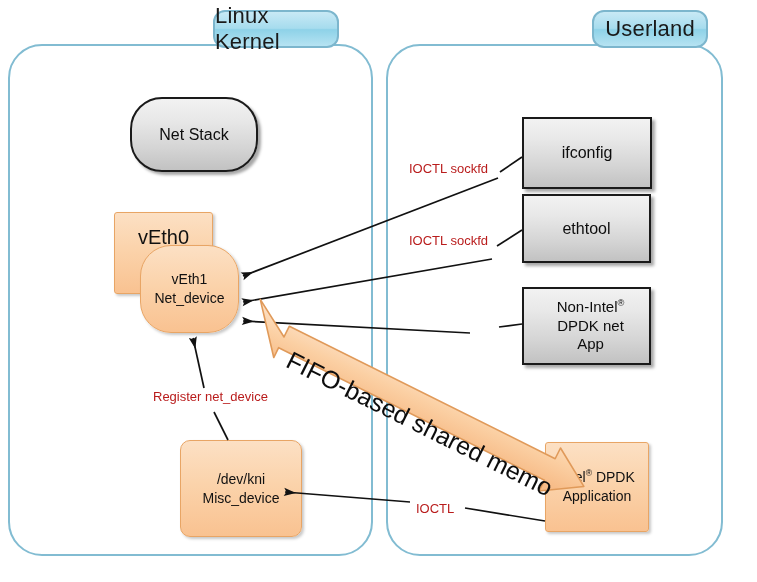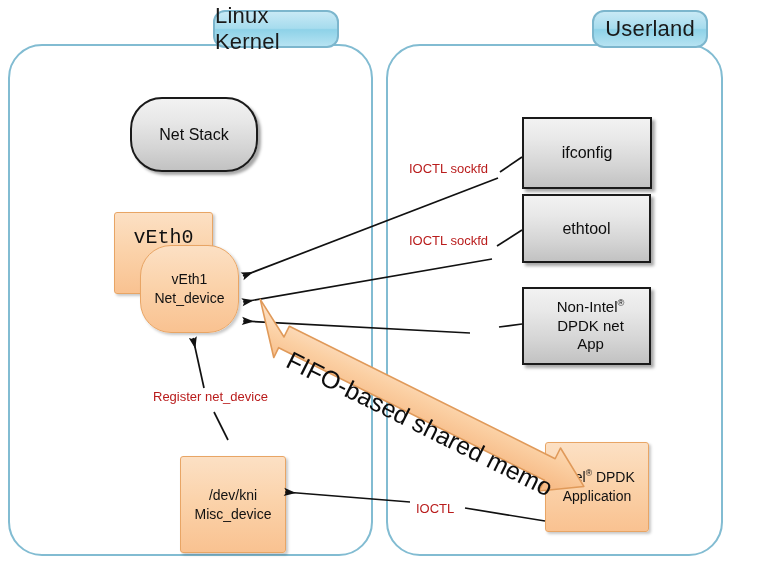--- a/index.html
+++ b/index.html
@@ -123,30 +123,30 @@
   </div>
 
   <div class="domain-pill" style="left:592px; top:10px; width:116px; height:38px;">
     <span>Userland</span>
   </div>
 
   <div class="gray-box" style="left:130px; top:97px; width:128px; height:75px;border-radius:32px;">
     <span>Net Stack</span>
   </div>
 
-  <div class="orange-box big-label" style="left:114px; top:212px; width:99px; height:82px; z-index:2;font-family:Liberation Mono, monospace;">
+  <div class="orange-box big-label" style="left:114px; top:212px; width:99px; height:82px; z-index:2;">
     <span style="position:relative; top:-16px;">vEth0</span>
   </div>
 
   <div class="orange-box" style="left:140px; top:245px; width:99px; height:88px; z-index:3;border-radius:31px;">
     <span>vEth1</span>
     <span>Net_device</span>
   </div>
 
-  <div class="orange-box" style="left:180px; top:456px; width:106px; height:97px;">
+  <div class="orange-box" style="left:180px; top:440px; width:122px; height:97px;border-radius:10px;">
     <span>/dev/kni</span>
     <span>Misc_device</span>
   </div>
 
   <div class="gray-box" style="left:522px; top:97px; width:130px; height:72px;margin-top:20px;">
     <span>ifconfig</span>
   </div>
 
   <div class="gray-box" style="left:522px; top:194px; width:129px; height:69px;">
     <span>ethtool</span>

